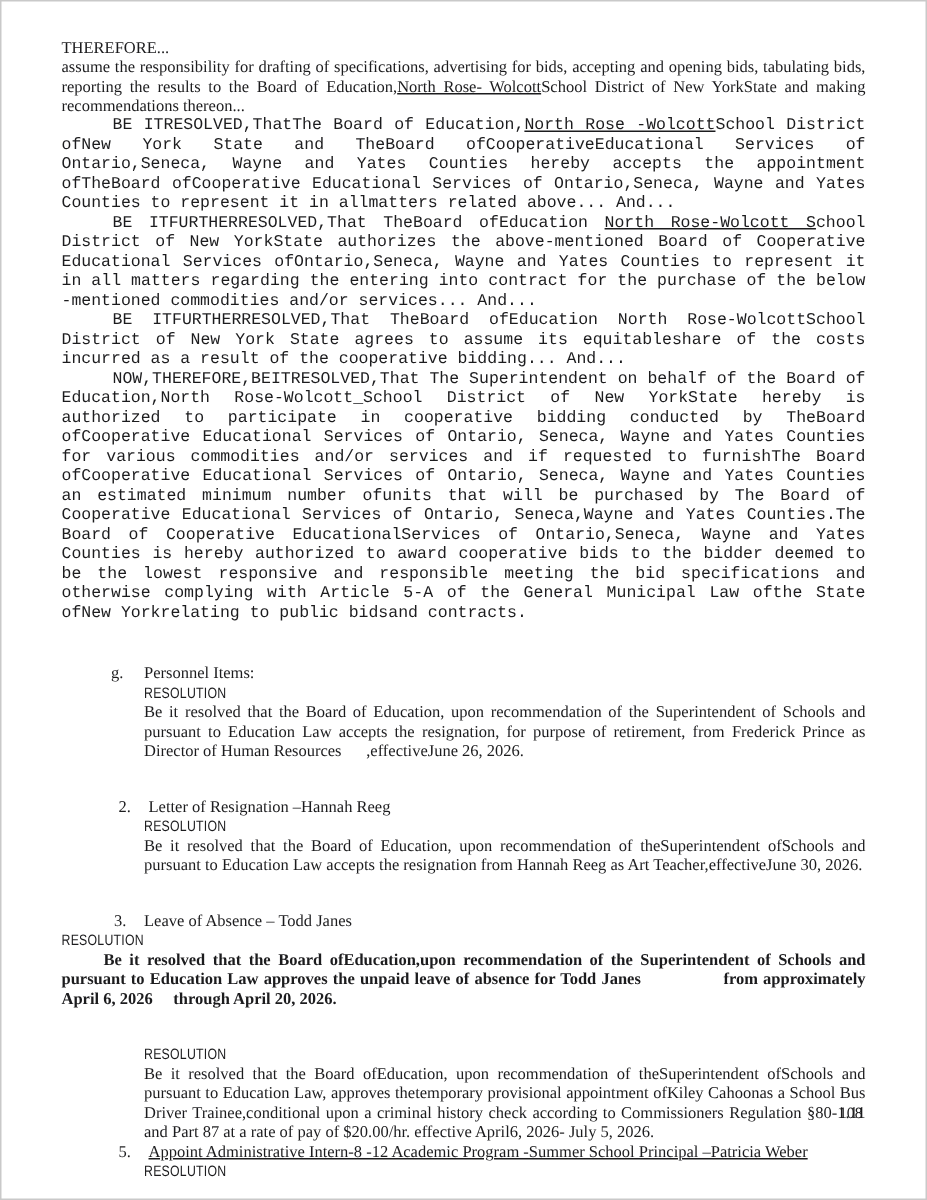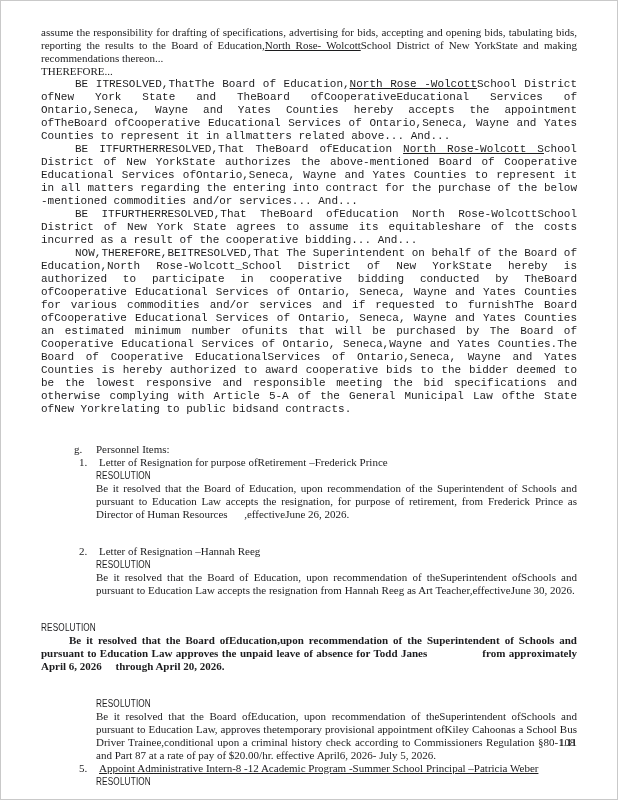--- a/index.html
+++ b/index.html
@@ -59,53 +59,53 @@
     font-size:10.5px;
     margin-left:28px;
   }
 </style>
 </head>
 <body>
 
 <div class="page">
   <div class="content">
 
+    <p class="para">THEREFORE...</p>
+
     <p class="para"><span>assume the responsibility for drafting of specifications, advertising for bids, accepting and opening bids, tabulating bids, reporting the results to the Board of Education,</span><span class="u">North Rose- Wolcott</span><span>School District of New YorkState and making recommendations thereon...</span></p>
-
-    <p class="para">THEREFORE...</p>
 
     <p class="para ind"><span>BE ITRESOLVED,ThatThe Board of Education,</span><span class="u">North Rose -Wolcott</span><span>School District ofNew York State and TheBoard ofCooperativeEducational Services of Ontario,Seneca, Wayne and Yates Counties hereby accepts the appointment ofTheBoard ofCooperative Educational Services of Ontario,Seneca, Wayne and Yates Counties to represent it in allmatters related above... And...</span></p>
 
     <p class="para ind"><span>BE ITFURTHERRESOLVED,That TheBoard ofEducation </span><span class="u">North Rose-Wolcott S</span><span>chool District of New YorkState authorizes the above-mentioned Board of Cooperative Educational Services ofOntario,Seneca, Wayne and Yates Counties to represent it in all matters regarding the entering into contract for the purchase of the below -mentioned commodities and/or services... And...</span></p>
 
     <p class="para ind">BE ITFURTHERRESOLVED,That TheBoard ofEducation North Rose-WolcottSchool District of New York State agrees to assume its equitableshare of the costs incurred as a result of the cooperative bidding... And...</p>
 
     <p class="para ind">NOW,THEREFORE,BEITRESOLVED,That The Superintendent on behalf of the Board of Education,North Rose-Wolcott_School District of New YorkState hereby is authorized to participate in cooperative bidding conducted by TheBoard ofCooperative Educational Services of Ontario, Seneca, Wayne and Yates Counties for various commodities and/or services and if requested to furnishThe Board ofCooperative Educational Services of Ontario, Seneca, Wayne and Yates Counties an estimated minimum number ofunits that will be purchased by The Board of Cooperative Educational Services of Ontario, Seneca,Wayne and Yates Counties.The Board of Cooperative EducationalServices of Ontario,Seneca, Wayne and Yates Counties is hereby authorized to award cooperative bids to the bidder deemed to be the lowest responsive and responsible meeting the bid specifications and otherwise complying with Article 5-A of the General Municipal Law ofthe State ofNew Yorkrelating to public bidsand contracts.</p>
 
     <div class="personnel">
 
       <div class="g-head"><span class="g-label">g.</span><span>Personnel Items:</span></div>
 
       <div class="item first">
-        <div class="item-head"><span class="item-num">1.</span><span class="item-title">Letter of Resignation for purpose ofRetirement –Frederick Prince</span></div>
         <div class="item-content">
           <div class="res-label">RESOLUTION</div>
           <p class="item-body">Be it resolved that the Board of Education, upon recommendation of the Superintendent of Schools and pursuant to Education Law accepts the resignation, for purpose of retirement, from Frederick Prince as Director of Human Resources&nbsp;&nbsp;&nbsp;&nbsp;&nbsp;&nbsp;,effectiveJune 26, 2026.</p>
         </div>
       </div>
 
       <div class="item">
         <div class="item-head"><span class="item-num">2.</span><span class="item-title">Letter of Resignation –Hannah Reeg</span></div>
         <div class="item-content">
           <div class="res-label">RESOLUTION</div>
           <p class="item-body">Be it resolved that the Board of Education, upon recommendation of theSuperintendent ofSchools and pursuant to Education Law accepts the resignation from Hannah Reeg as Art Teacher,effectiveJune 30, 2026.</p>
         </div>
       </div>
 
       <div class="item item3">
+        <div class="item-head"><span class="item-num">3.</span><span class="item-title">Leave of Absence – Todd Janes</span></div>
         <div class="item-content">
           <div class="res-label">RESOLUTION</div>
           <p class="item-body">Be it resolved that the Board ofEducation,upon recommendation of the Superintendent of Schools and pursuant to Education Law approves the unpaid leave of absence for Todd Janes&nbsp;&nbsp;&nbsp;&nbsp;&nbsp;&nbsp;&nbsp;&nbsp;&nbsp;&nbsp;&nbsp;&nbsp;&nbsp;&nbsp;&nbsp;&nbsp;from approximately April 6, 2026&nbsp;&nbsp;&nbsp;&nbsp;&nbsp;through April 20, 2026.</p>
         </div>
       </div>
 
       <div class="item">
         <div class="item-content">
           <div class="res-label">RESOLUTION</div>
           <p class="item-body">Be it resolved that the Board ofEducation, upon recommendation of theSuperintendent ofSchools and pursuant to Education Law, approves thetemporary provisional appointment ofKiley Cahoonas a School Bus Driver Trainee,conditional upon a criminal history check according to Commissioners Regulation §80-1.11 and Part 87 at a rate of pay of $20.00/hr. effective April6, 2026- July 5, 2026.</p>

